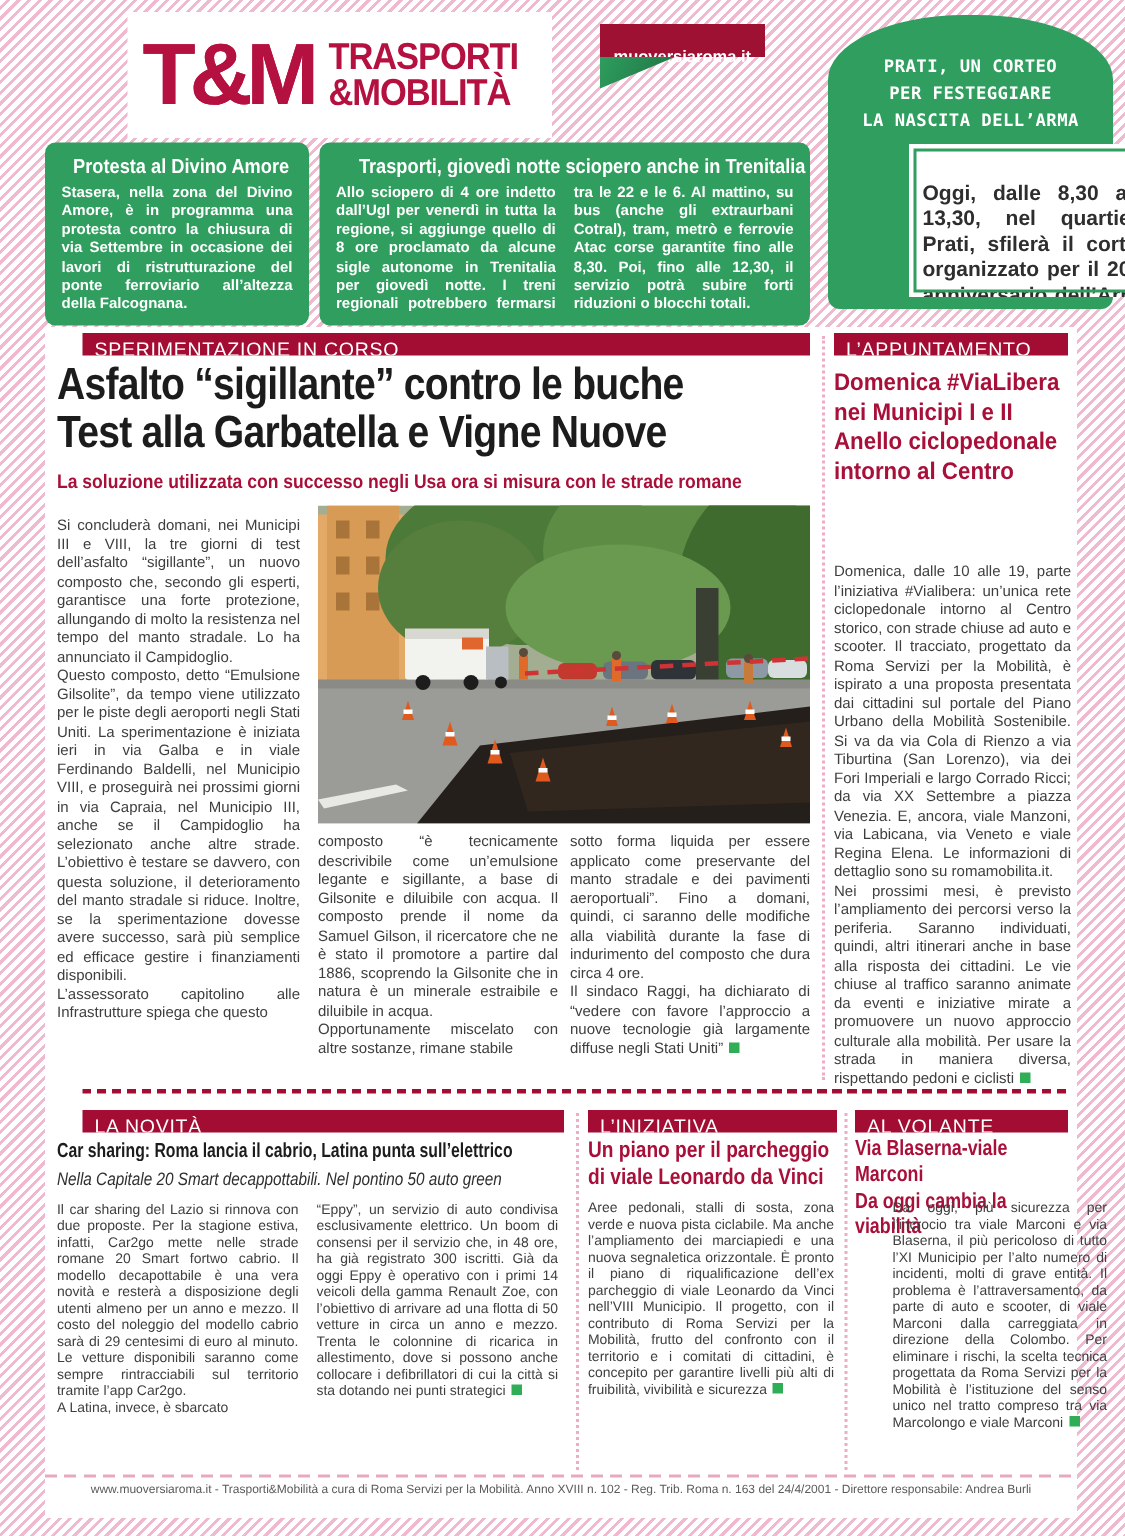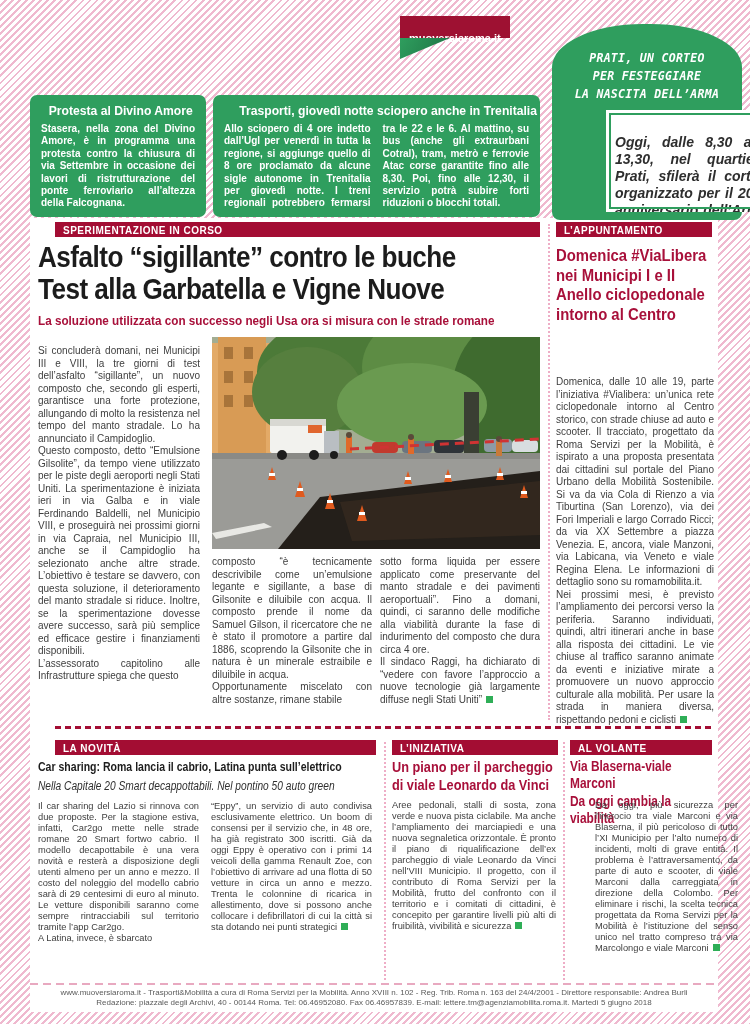--- a/index.html
+++ b/index.html
@@ -14,39 +14,39 @@
   .logo-box { position:absolute; left:85px; top:8px; width:283px; height:84px; background:#fff;
     display:flex; align-items:center; padding:0 10px; gap:10px; }
   .tm-logo { font-size:58px; font-weight:bold; color:#b41140; letter-spacing:-4px; line-height:1;
     text-shadow:0 0 0 #b41140; }
   .logo-title { color:#b41140; font-weight:bold; font-size:25px; line-height:0.98; letter-spacing:-0.8px;
     transform:scaleX(0.92); transform-origin:0 50%; white-space:nowrap; }
   .badge { position:absolute; left:400px; top:16px; height:22px; padding:16px 9px 0;
     background:#9e1132; color:#fff; font-size:11px; font-weight:bold; }
   .badge-fold { position:absolute; left:400px; top:38px; width:50px; height:21px;
     background:linear-gradient(120deg,#2f9e5e,#1d7143); clip-path:polygon(0 0,100% 0,0 100%); }
-  .sign { position:absolute; left:552px; top:24px; width:190px; height:196px; background:#2f9e5e;
-    border-radius:48% 48% 8px 8px / 22% 22% 8px 8px;font-style:italic; }
+  .sign { position:absolute; left:552px; top:10px; width:190px; height:196px; background:#2f9e5e;
+    border-radius:48% 48% 8px 8px / 22% 22% 8px 8px; }
   .sign-title { margin-top:26px; text-align:center; color:#fff; white-space:pre-line;
     font-family:"DejaVu Sans Mono", monospace; font-weight:bold; font-size:11.5px; line-height:1.55; letter-spacing:0.3px; }
   .sign-notice { position:absolute; left:8px; top:86px; width:170px; height:102px; background:#fff;
     outline:2px solid #2f9e5e; outline-offset:-5px; padding:24px 9px; color:#2e2e2e;
     font-size:14px; font-weight:bold; line-height:1.22; text-align:justify; overflow:hidden;margin-left:46px; }
 
   
   .gbox { position:absolute; top:95px; background:#2f9e5e; border-radius:7px; padding:8px 11px; height:122px; overflow:hidden; }
   .gbox1 { left:30px; width:176px; }
   .gbox2 { left:213px; width:327px; }
   .gbox-title { color:#fff; font-weight:bold; text-align:center; font-size:13.5px; white-space:nowrap;
     transform:scaleX(0.9); transform-origin:50% 0; margin-bottom:5px; }
   .gbox-body { color:#fff; font-weight:bold; font-size:10px; line-height:1.24; text-align:justify; }
   .gbox2 .gbox-body { column-count:2; column-gap:12px; }
 
   
-  .kicker { position:absolute; height:15px; background:#a30d33; color:#fff; font-size:10px; font-weight:bold;
+  .kicker { position:absolute; height:15px; background:#a30d33; color:#fff; font-size:13px; font-weight:normal;
     letter-spacing:0.5px; padding:3px 0 0 8px; white-space:nowrap; overflow:hidden; }
   .vdiv { position:absolute; width:0; border-left:2px dotted #eeadc6; }
   .hdash-red { position:absolute; left:55px; top:726px; width:657px; height:3px;
     background:repeating-linear-gradient(90deg,#a30d33 0 6px,transparent 6px 10px); }
   .hdash-pink { position:absolute; left:30px; top:983px; width:688px; height:2px;
     background:repeating-linear-gradient(90deg,#e8a9c0 0 8px,transparent 8px 13px); }
 
   
   .main-headline { position:absolute; left:38px; top:241px; width:580px; color:#1c1c1c;
     font-size:30px; font-weight:bold; line-height:1.06; letter-spacing:-0.6px; white-space:pre-line;
@@ -90,20 +90,27 @@
   .footer-1 { top:988px; }
   .footer-2 { top:998px; }
 </style>
 </head>
 <body>
 
 <div class="page">
 
   <div class="white-panel"></div>
 
+  <div class="logo-box">
+    <div class="tm-logo">T&amp;M</div>
+    <div class="logo-title">
+      <div>TRASPORTI</div>
+      <div>&amp;MOBILITÀ</div>
+    </div>
+  </div>
   <div class="badge">muoversiaroma.it</div>
   <div class="badge-fold"></div>
 
   <div class="sign">
     <div class="sign-title">PRATI, UN CORTEO
 PER FESTEGGIARE
 LA NASCITA DELL’ARMA</div>
     <div class="sign-notice">Oggi, dalle 8,30 alle 13,30, nel quartiere Prati, sfilerà il corteo organizzato per il 204° anniversario dell’Arma dei Carabinieri Le linee 19, 23, 32, 49, 70, 81, 490, 492, 590, 892, 913 e 990 potranno subire rallentamenti.</div>
   </div>
 
@@ -227,15 +234,14 @@
   <div class="smallbody ini-body"><span>Aree pedonali, stalli di sosta, zona verde e nuova pista ciclabile. Ma anche l’ampliamento dei marciapiedi e una nuova segnaletica orizzontale. È pronto il piano di riqualificazione dell’ex parcheggio di viale Leonardo da Vinci nell’VIII Municipio. Il progetto, con il contributo di Roma Servizi per la Mobilità, frutto del confronto con il territorio e i comitati di cittadini, è concepito per garantire livelli più alti di fruibilità, vivibilità e sicurezza</span><span class="endmark"></span></div>
 
   <div class="vdiv" style="left:563px; top:742px; height:238px;"></div>
   <div class="kicker" style="left:570px; top:740px; width:142px;">AL VOLANTE</div>
   <div class="vol-headline">Via Blaserna-viale Marconi
 Da oggi cambia la viabilità</div>
   <div class="smallbody vol-body"><span>Da oggi, più sicurezza per l’incrocio tra viale Marconi e via Blaserna, il più pericoloso di tutto l’XI Municipio per l’alto numero di incidenti, molti di grave entità. Il problema è l’attraversamento, da parte di auto e scooter, di viale Marconi dalla carreggiata in direzione della Colombo. Per eliminare i rischi, la scelta tecnica progettata da Roma Servizi per la Mobilità è l’istituzione del senso unico nel tratto compreso tra via Marcolongo e viale Marconi</span><span class="endmark"></span></div>
 
   <div class="hdash-pink"></div>
   <div class="footer-line footer-1">www.muoversiaroma.it - Trasporti&amp;Mobilità a cura di Roma Servizi per la Mobilità. Anno XVIII n. 102 - Reg. Trib. Roma n. 163 del 24/4/2001 - Direttore responsabile: Andrea Burli</div>
-  <div class="footer-line footer-2">Redazione: piazzale degli Archivi, 40 - 00144 Roma. Tel: 06.46952080. Fax 06.46957839. E-mail: lettere.tm@agenziamobilita.roma.it. Martedì 5 giugno 2018</div>
 
 </div>
 
 </body></html>

